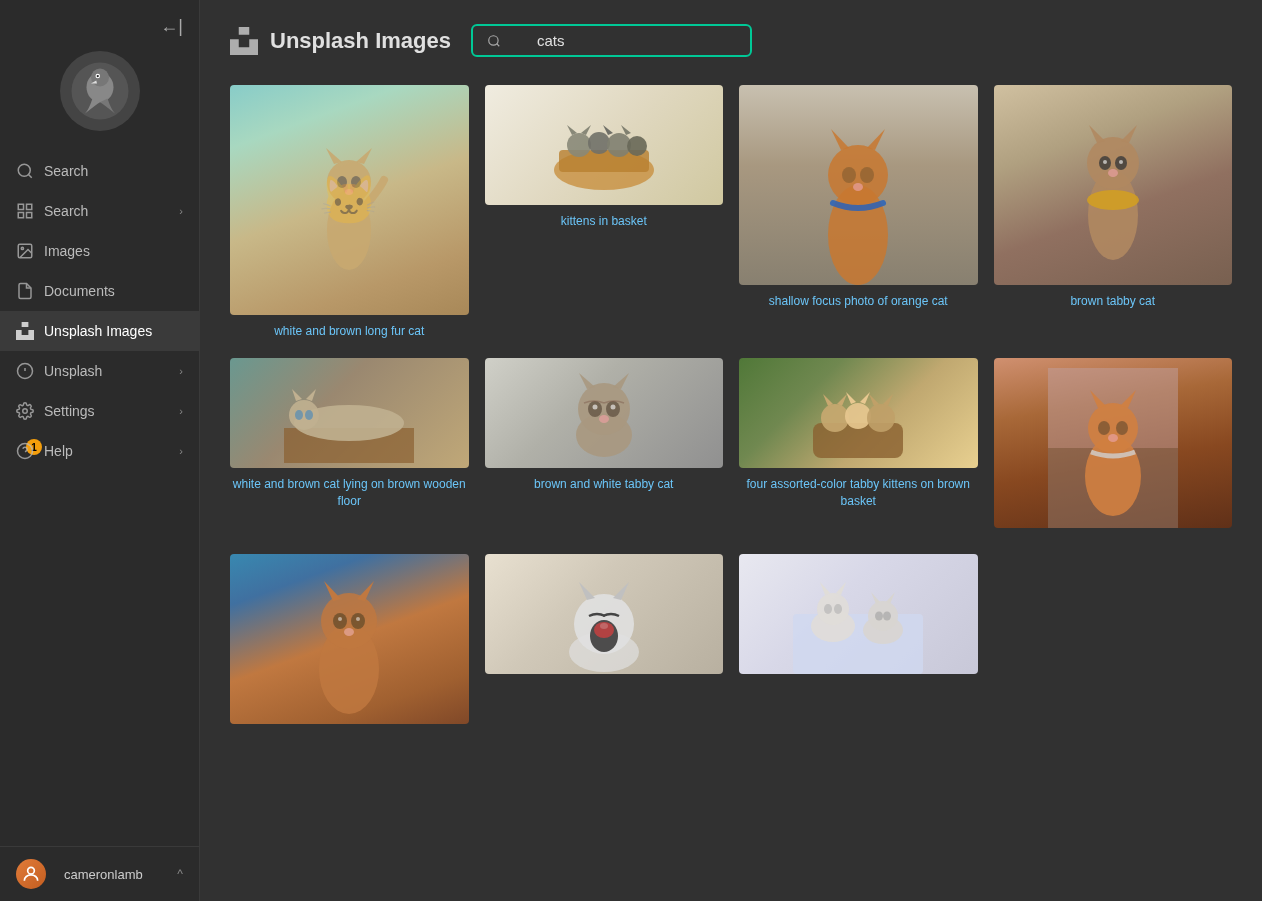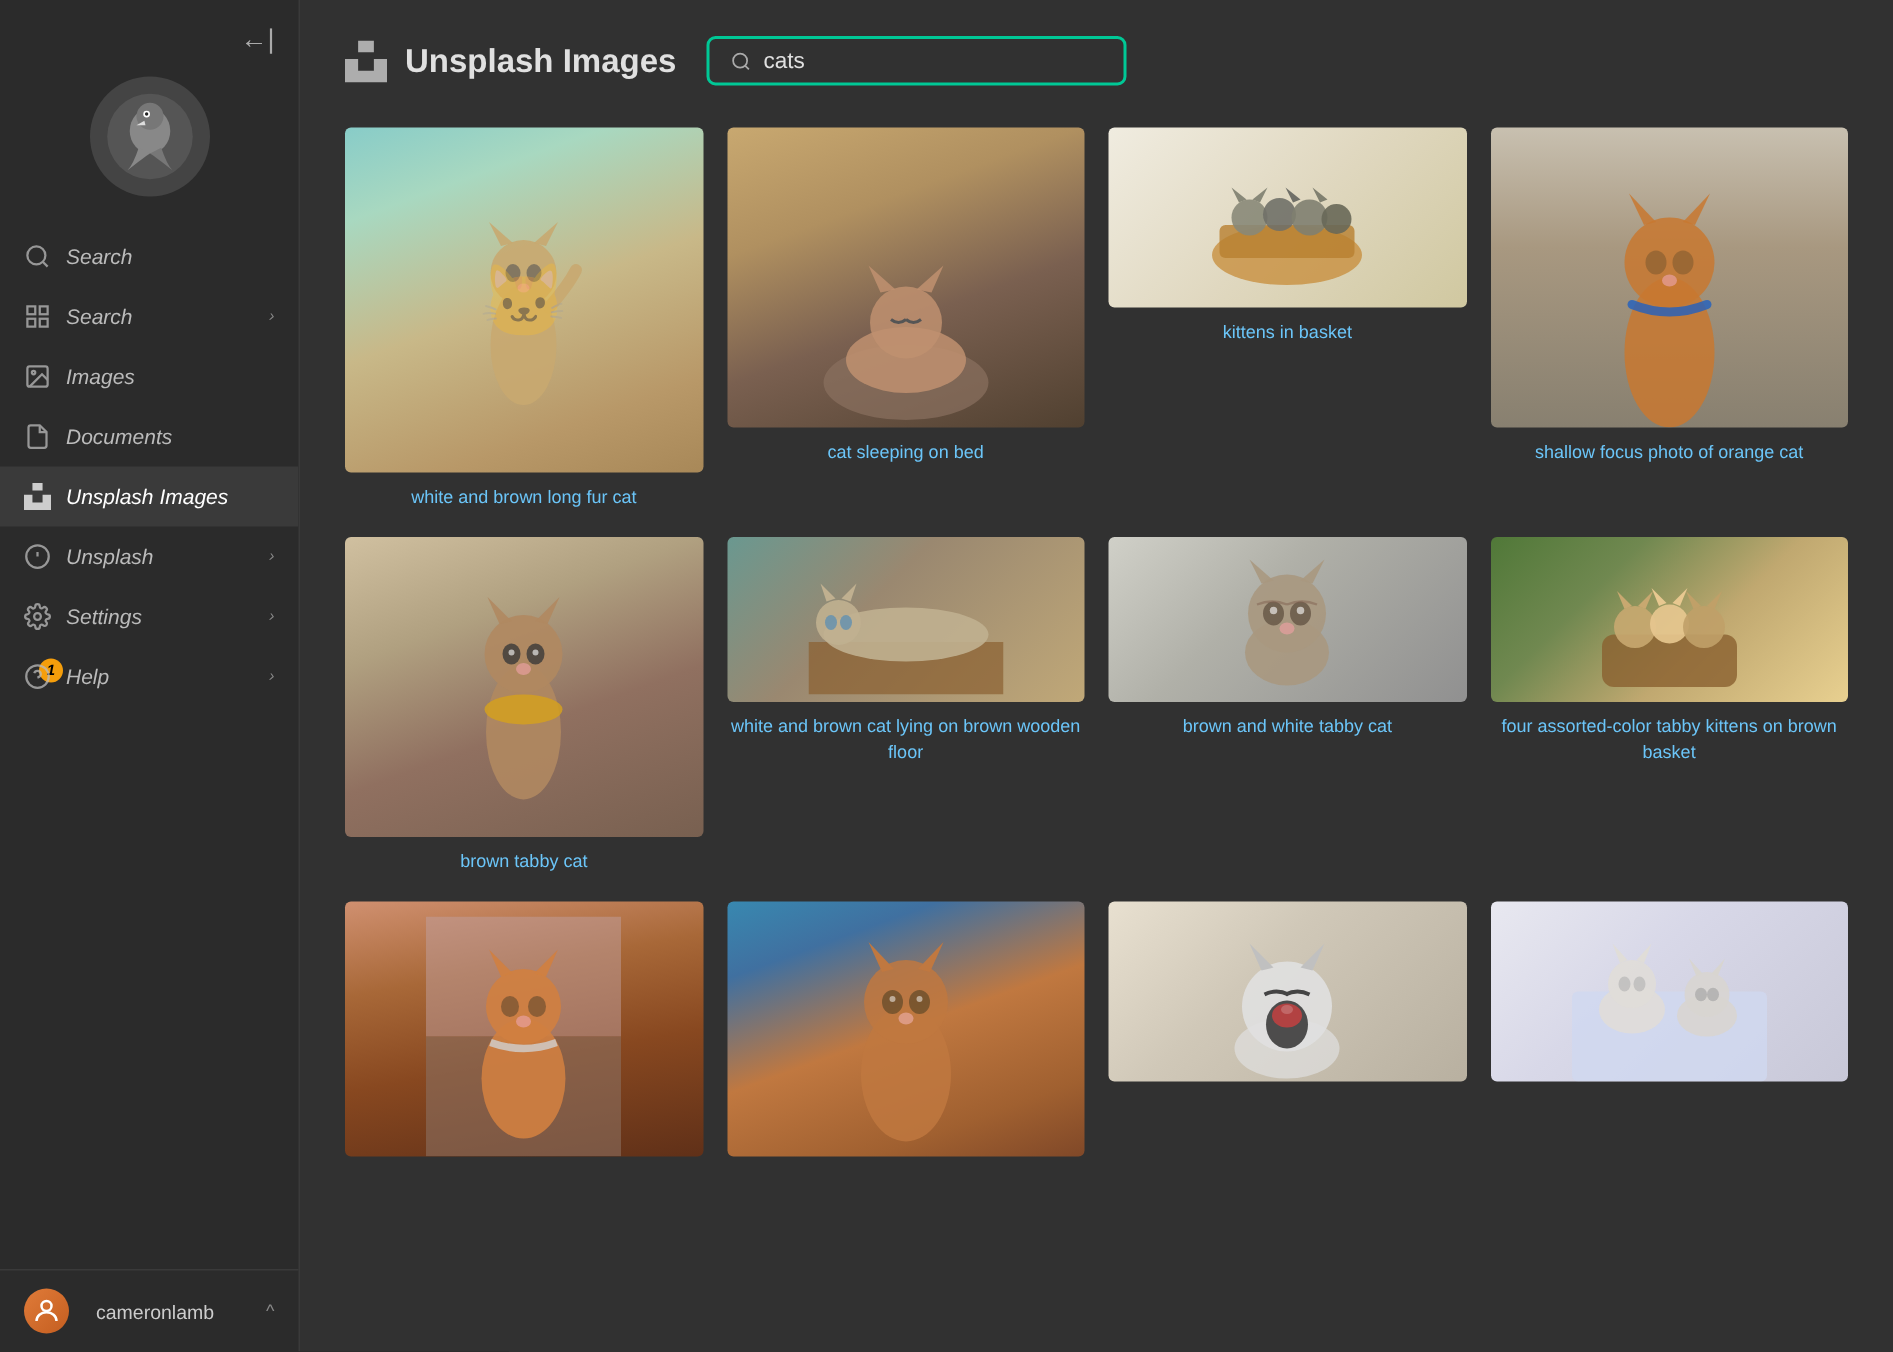--- a/index.html
+++ b/index.html
@@ -62,21 +62,20 @@
 
     .sidebar-logo .logo-circle svg {
       width: 60px;
       height: 60px;
     }
 
     .sidebar-nav {
       flex: 1;
       overflow-y: auto;
       padding: 0;
-      font-style: italic;
     }
 
     .nav-item {
       display: flex;
       align-items: center;
       padding: 11px 16px;
       cursor: pointer;
       color: #bbb;
       font-size: 14px;
       gap: 10px;
@@ -204,20 +203,21 @@
     }
 
     .search-box input {
       background: transparent;
       border: none;
       outline: none;
       color: #e0e0e0;
       font-size: 15px;
       flex: 1;
       caret-color: #e0e0e0;
+      margin-left: 28px;
     }
 
     
     .image-grid {
       display: grid;
       grid-template-columns: repeat(4, 1fr);
       gap: 18px 16px;
     }
 
     .image-card {
@@ -411,36 +411,20 @@
           <ellipse cx="38" cy="72" rx="5" ry="6" fill="#555" opacity="0.6"></ellipse>
           <ellipse cx="52" cy="72" rx="5" ry="6" fill="#555" opacity="0.6"></ellipse>
           <ellipse cx="45" cy="82" rx="4" ry="3" fill="#e8a8a0" opacity="0.7"></ellipse>
 
           <path d="M62 95 Q75 80 80 70" stroke="#c8a870" stroke-width="8" fill="none" stroke-linecap="round" opacity="0.9"></path>
         </svg>
       </div>
       <span class="image-label">white and brown long fur cat</span>
     </div>
 
-    <div class="image-card">
-      <div class="image-thumb" style="height:200px; width:100%; background: linear-gradient(160deg,#c8a870 0%,#b09060 30%,#7a6050 60%,#504030 100%); border-radius:4px; display:flex; align-items:flex-end; justify-content:center; overflow:hidden;">
-        <svg width="130" height="160" viewBox="0 0 130 160">
-
-          <ellipse cx="65" cy="130" rx="55" ry="25" fill="#8a7060" opacity="0.7"></ellipse>
-          <ellipse cx="65" cy="115" rx="40" ry="22" fill="#c09070" opacity="0.85"></ellipse>
-          <circle cx="65" cy="90" r="24" fill="#c09070" opacity="0.85"></circle>
-          <polygon points="48,70 40,52 58,68" fill="#c09070" opacity="0.85"></polygon>
-          <polygon points="82,70 90,52 72,68" fill="#c09070" opacity="0.85"></polygon>
-
-          <path d="M55 88 Q60 92 65 88" stroke="#555" stroke-width="2" fill="none"></path>
-          <path d="M65 88 Q70 92 75 88" stroke="#555" stroke-width="2" fill="none"></path>
-        </svg>
-      </div>
-      <span class="image-label">cat sleeping on bed</span>
-    </div>
 
     <div class="image-card">
       <div class="image-thumb" style="height:120px; width:100%; background: linear-gradient(135deg,#f0ece0 0%,#e0d8c0 50%,#d0c8a0 100%); border-radius:4px; display:flex; align-items:center; justify-content:center; overflow:hidden;">
         <svg width="120" height="100" viewBox="0 0 120 100">
 
           <ellipse cx="60" cy="75" rx="50" ry="20" fill="#c89040" opacity="0.8"></ellipse>
           <rect x="15" y="55" width="90" height="22" rx="4" fill="#b88030" opacity="0.8"></rect>
 
           <circle cx="35" cy="50" r="12" fill="#888878" opacity="0.9"></circle>
           <circle cx="55" cy="48" r="11" fill="#707068" opacity="0.9"></circle>

